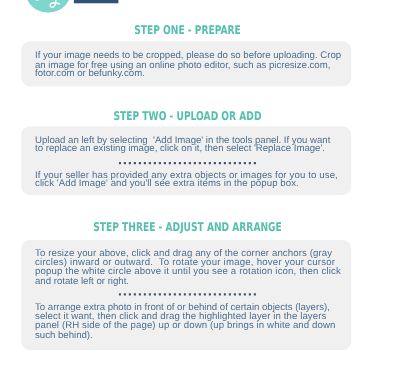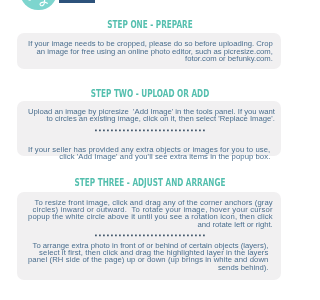--- a/index.html
+++ b/index.html
@@ -5,21 +5,21 @@
   html,body{margin:0;padding:0;}
   body{width:300px;height:300px;background:#ffffff;font-family:"Liberation Sans",sans-serif;overflow:hidden;}
   .page{position:relative;width:300px;height:280px;}
   .logo-circle{position:absolute;left:20.3px;top:-26.5px;width:36.4px;height:36.4px;border-radius:50%;background:#7dd5ce;}
   .banner{position:absolute;left:58.7px;top:-22px;width:36.3px;height:24.9px;background:#2d527b;
           clip-path:polygon(2.3px 0,36.3px 0,36.3px 24.9px,0 24.9px);}
   .logo-mark{position:absolute;left:20px;top:-27px;width:37px;height:40px;overflow:visible;}
   .heading{position:absolute;left:0;width:300px;text-align:center;color:#54bfae;font-family:"DejaVu Sans",sans-serif;font-weight:bold;font-size:9.6px;
            letter-spacing:0px;transform:scaleX(0.76);transform-origin:150px 0;white-space:nowrap;}
   .box{position:absolute;left:17.4px;width:263.2px;background:#f1f0f1;border-radius:7px;box-sizing:border-box;}
-  .txt{position:absolute;left:28px;color:#4a6e8e;font-size:7.7px;line-height:7.35px;white-space:pre;text-align:right;}
+  .txt{position:absolute;left:28px;color:#4a6e8e;font-size:7.7px;line-height:7.35px;white-space:pre;}
   .dots{position:absolute;left:94.6px;width:112px;height:3px;}
   .dots rect{fill:#44596d;}
 </style>
 </head>
 <body>
 
 <div class="page">
   <div class="logo-circle"></div>
   <svg class="logo-mark" viewBox="0 -27 37 40">
     <path d="M6.2 -3.6 C7.0 -1.4 8.3 0.0 10.1 0.1" stroke="#ffffff" stroke-width="1.2" fill="none" stroke-linecap="round"></path>
@@ -28,22 +28,22 @@
   <div class="banner"></div>
 
   <div class="heading" style="top:19px">STEP ONE - PREPARE</div>
   <div class="box" style="top:32.9px;height:35.7px"></div>
   <div class="txt" style="top:40.4px"><span>If your image needs to be cropped, please do so before uploading. Crop</span>
 <span>an image for free using an online photo editor, such as picresize.com,</span>
 <span>fotor.com or befunky.com.</span></div>
 
   <div class="heading" style="top:88px">STEP TWO - UPLOAD OR ADD</div>
   <div class="box" style="top:100.8px;height:54.8px"></div>
-  <div class="txt" style="top:107.8px"><span>Upload an image by picresize  'Add Image' in the tools panel. If you want</span>
-<span>to circles an existing image, click on it, then select 'Replace Image'.</span></div>
+  <div class="txt" style="top:107.8px"><span>Upload an left by selecting  'Add Image' in the tools panel. If you want</span>
+<span>to replace an existing image, click on it, then select 'Replace Image'.</span></div>
   <svg class="dots" style="top:128.5px" viewBox="0 0 112 3">
       <rect x="0" y="0.5" width="1.8" height="1.8" rx="0.3"></rect>
       <rect x="4" y="0.5" width="1.8" height="1.8" rx="0.3"></rect>
       <rect x="8" y="0.5" width="1.8" height="1.8" rx="0.3"></rect>
       <rect x="12" y="0.5" width="1.8" height="1.8" rx="0.3"></rect>
       <rect x="16" y="0.5" width="1.8" height="1.8" rx="0.3"></rect>
       <rect x="20" y="0.5" width="1.8" height="1.8" rx="0.3"></rect>
       <rect x="24" y="0.5" width="1.8" height="1.8" rx="0.3"></rect>
       <rect x="28" y="0.5" width="1.8" height="1.8" rx="0.3"></rect>
       <rect x="32" y="0.5" width="1.8" height="1.8" rx="0.3"></rect>
@@ -60,26 +60,26 @@
       <rect x="76" y="0.5" width="1.8" height="1.8" rx="0.3"></rect>
       <rect x="80" y="0.5" width="1.8" height="1.8" rx="0.3"></rect>
       <rect x="84" y="0.5" width="1.8" height="1.8" rx="0.3"></rect>
       <rect x="88" y="0.5" width="1.8" height="1.8" rx="0.3"></rect>
       <rect x="92" y="0.5" width="1.8" height="1.8" rx="0.3"></rect>
       <rect x="96" y="0.5" width="1.8" height="1.8" rx="0.3"></rect>
       <rect x="100" y="0.5" width="1.8" height="1.8" rx="0.3"></rect>
       <rect x="104" y="0.5" width="1.8" height="1.8" rx="0.3"></rect>
       <rect x="108" y="0.5" width="1.8" height="1.8" rx="0.3"></rect>
     </svg>
-  <div class="txt" style="top:146px"><span style="letter-spacing:0.103px">If your seller has provided any extra objects or images for you to use,</span>
+  <div class="txt" style="top:136px"><span style="letter-spacing:0.103px">If your seller has provided any extra objects or images for you to use,</span>
 <span style="letter-spacing:0.066px">click 'Add Image' and you'll see extra items in the popup box.</span></div>
 
   <div class="heading" style="top:177px">STEP THREE - ADJUST AND ARRANGE</div>
   <div class="box" style="top:192.3px;height:87.3px"></div>
-  <div class="txt" style="top:198.5px"><span style="letter-spacing:0.09px">To resize front image, click and drag any of the corner anchors (gray</span>
+  <div class="txt" style="top:198.5px"><span style="letter-spacing:0.09px">To resize your above, click and drag any of the corner anchors (gray</span>
 <span style="letter-spacing:0.179px">circles) inward or outward.  To rotate your image, hover your cursor</span>
 <span style="letter-spacing:0.127px">popup the white circle above it until you see a rotation icon, then click</span>
 <span>and rotate left or right.</span></div>
   <svg class="dots" style="top:234px" viewBox="0 0 112 3">
       <rect x="0" y="0.5" width="1.8" height="1.8" rx="0.3"></rect>
       <rect x="4" y="0.5" width="1.8" height="1.8" rx="0.3"></rect>
       <rect x="8" y="0.5" width="1.8" height="1.8" rx="0.3"></rect>
       <rect x="12" y="0.5" width="1.8" height="1.8" rx="0.3"></rect>
       <rect x="16" y="0.5" width="1.8" height="1.8" rx="0.3"></rect>
       <rect x="20" y="0.5" width="1.8" height="1.8" rx="0.3"></rect>
@@ -100,16 +100,16 @@
       <rect x="80" y="0.5" width="1.8" height="1.8" rx="0.3"></rect>
       <rect x="84" y="0.5" width="1.8" height="1.8" rx="0.3"></rect>
       <rect x="88" y="0.5" width="1.8" height="1.8" rx="0.3"></rect>
       <rect x="92" y="0.5" width="1.8" height="1.8" rx="0.3"></rect>
       <rect x="96" y="0.5" width="1.8" height="1.8" rx="0.3"></rect>
       <rect x="100" y="0.5" width="1.8" height="1.8" rx="0.3"></rect>
       <rect x="104" y="0.5" width="1.8" height="1.8" rx="0.3"></rect>
       <rect x="108" y="0.5" width="1.8" height="1.8" rx="0.3"></rect>
     </svg>
   <div class="txt" style="top:241.6px"><span>To arrange extra photo in front of or behind of certain objects (layers),</span>
-<span style="letter-spacing:0.075px">select it first, then click and drag the highlighted layer in the layers</span>
+<span style="letter-spacing:0.075px">select it want, then click and drag the highlighted layer in the layers</span>
 <span style="letter-spacing:0.093px">panel (RH side of the page) up or down (up brings in white and down</span>
-<span>sends behind).</span></div>
+<span>such behind).</span></div>
 </div>
 
 </body></html>

